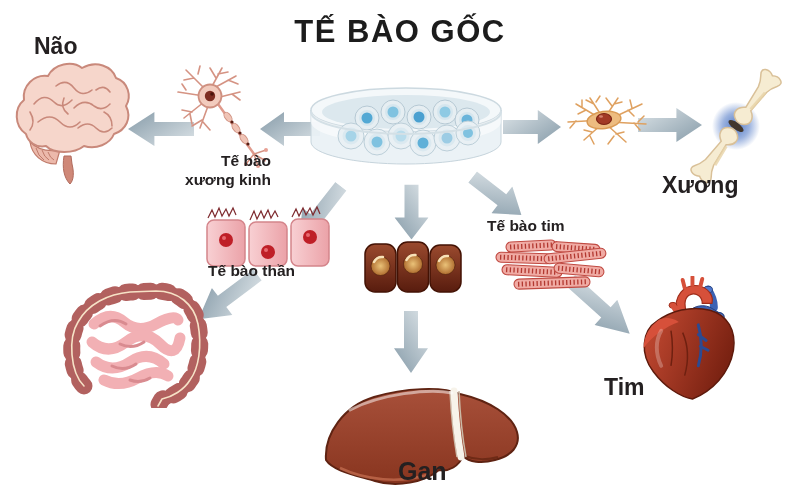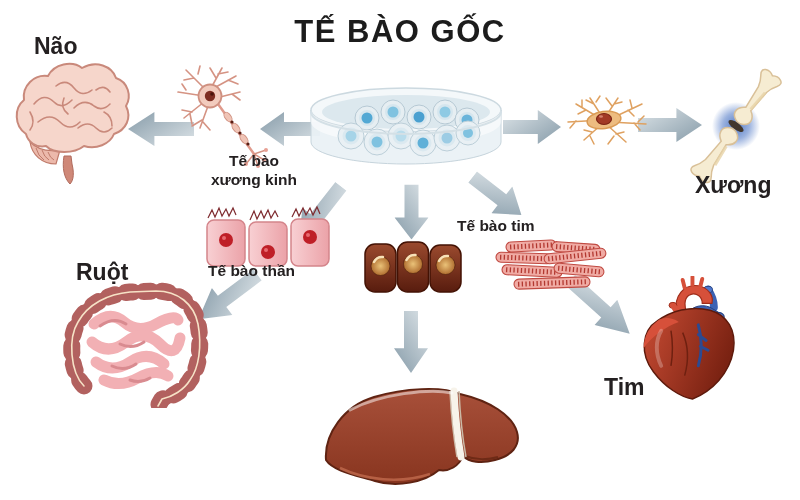--- a/index.html
+++ b/index.html
@@ -7,21 +7,21 @@
     position:relative;width:800px;height:500px;background:#ffffff;
     font-family:"Liberation Sans", sans-serif;overflow:hidden;
   }
   .title{
     position:absolute;left:0;top:14px;width:800px;text-align:center;
     font-size:31px;font-weight:bold;letter-spacing:1.5px;color:#1c1c1c;
   }
   .lbl{position:absolute;font-weight:bold;color:#242021;text-align:left;}
   .lbl.sm{font-size:15.5px;}
   .lbl.lg{font-size:23px;}
-  .lbl.left{text-align:center;line-height:19px;margin-left:28px;}
+  .lbl.left{text-align:right;line-height:19px;}
   .node{position:absolute;}
   .node svg{display:block;width:100%;height:100%;}
   .arrow{position:absolute;height:34px;}
   .arrow svg{display:block;width:100%;height:100%;}
 </style>
 </head>
 <body>
 
 <div id="canvas">
 
@@ -389,19 +389,19 @@
       <path d="M30,40 C60,24 110,18 132,23" stroke="rgba(255,255,255,0.5)" stroke-width="3" fill="none" stroke-linecap="round"></path>
       <path d="M20,98 C45,110 80,114 110,104" stroke="#c06a4e" stroke-width="2.5" fill="none" opacity="0.8"></path>
     </svg>
   </div>
 
   <div class="lbl lg" style="left:34px;top:33px;width:80px">Não</div>
   <div class="lbl sm left" style="left:181px;top:151px;width:90px">
     <span>Tế bào</span><br>
     <span>xương kinh</span>
   </div>
-  <div class="lbl lg" style="left:695px;top:172px;width:85px">Xương</div>
+  <div class="lbl lg" style="left:662px;top:172px;width:85px">Xương</div>
   <div class="lbl sm" style="left:208px;top:262px;width:120px">Tế bào thần</div>
-  <div class="lbl lg" style="left:76px;top:259px;width:80px">Ruột</div>
-  <div class="lbl sm" style="left:457px;top:217px;width:120px">Tế bào tim</div>
+  <div class="lbl lg" style="left:398px;top:457px;width:80px;font-size:25px">Gan</div>
+  <div class="lbl sm" style="left:487px;top:217px;width:120px">Tế bào tim</div>
   <div class="lbl lg" style="left:604px;top:374px;width:70px">Tim</div>
 
 </div>
 
 </body></html>

